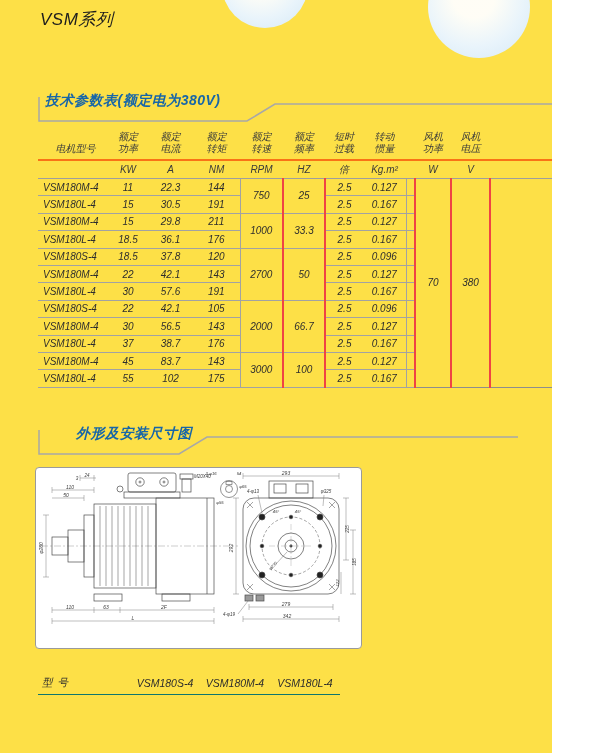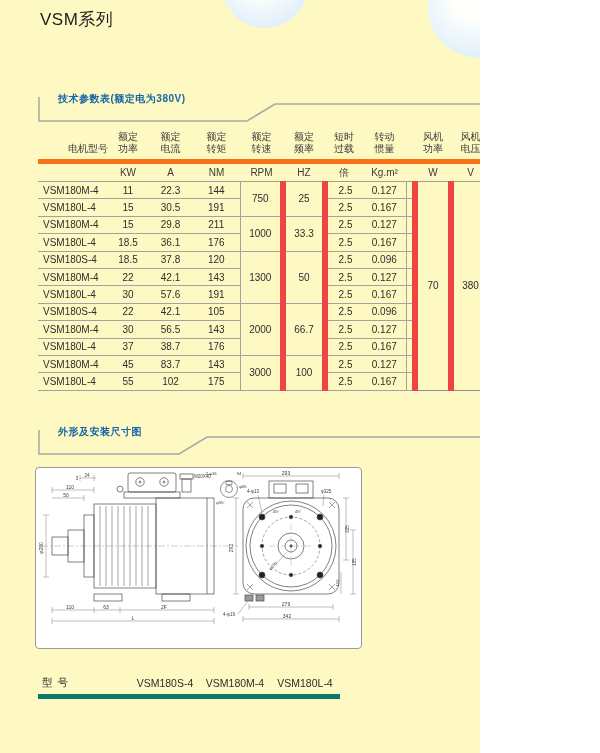--- a/index.html
+++ b/index.html
@@ -1,54 +1,54 @@
 <!DOCTYPE html>
 <html><head>
 <meta charset="utf-8">
 <style>
   html,body{margin:0;padding:0;}
   body{font-family:"Liberation Sans","DejaVu Sans",sans-serif;background:#fff;}
-  #page{position:relative;width:480px;height:753px;background:#fef9c3;overflow:hidden;}
+  #page{position:relative;width:552px;height:753px;background:#fde047;overflow:hidden;font-style:italic;}
 
   
   .bubble{position:absolute;border-radius:50%;
     background:radial-gradient(circle at 45% 40%, rgba(255,255,255,.95) 25%, #e9f4fb 60%, #d4e8f6 100%);
     pointer-events:none;}
 
   .page-title{position:absolute;left:40px;top:8px;font-size:17px;color:#1d1d1d;letter-spacing:.5px;}
 
   .banner-wrap{position:absolute;left:33px;top:36px;width:250px;height:42px;}
 
   .sec{position:absolute;left:38px;width:524px;height:30px;}
-  .sec-title{position:relative;z-index:2;margin-left:20px;font-size:10px;font-weight:bold;color:#1766a8;letter-spacing:.5px;}
+  .sec-title{position:relative;z-index:2;margin-left:7px;font-size:14px;font-weight:bold;color:#1766a8;letter-spacing:.5px;}
   .sec-line{position:absolute;left:0;top:3px;z-index:1;}
 
   
   .spec-wrap{position:absolute;left:38px;top:131px;}
   table.spec{border-collapse:collapse;table-layout:fixed;width:520px;font-size:10px;color:#2d2d2d;border-bottom:1.5px solid #8d8d8d;}
-  table.spec th{font-weight:normal;color:#3a3a3a;vertical-align:bottom;padding:0 0 4px 0;text-align:center;border-bottom:5px solid #f97316;line-height:12px;}
-  table.spec th.left{text-align:right;padding-left:5px;}
+  table.spec th{font-weight:normal;color:#3a3a3a;vertical-align:bottom;padding:0 0 4px 0;text-align:center;border-bottom:2px solid #f97316;line-height:12px;}
+  table.spec th.left{text-align:center;padding-left:5px;}
   table.spec td{height:16.4px;padding:0;text-align:center;}
   table.spec tr.units td{height:17px;border-bottom:1px solid #9e9e9e;color:#3a3a3a;}
   table.spec td.c-model{text-align:left;padding-left:5px;}
   .bb{border-bottom:1px solid #a2a2a2;}
   .vl{border-left:1px solid #a2a2a2;}
-  .vr{border-right:6px solid #ef4444;}
+  .vr{border-right:2px solid #ef4444;}
 
   
   .draw-box{position:absolute;left:35px;top:467px;width:325px;height:180px;border:1px solid #9a9a9a;border-radius:4px;background:#fff;}
   .draw-box svg{display:block;}
   .dimtxt{font-family:"Liberation Sans",sans-serif;fill:#3c3c3c;}
 
   
   .dimt-wrap{position:absolute;left:38px;top:672px;}
   table.dimt{border-collapse:collapse;width:302px;font-size:10.5px;color:#2c2c2c;}
   table.dimt td{height:22px;text-align:center;padding:0;}
   table.dimt td.lbl{text-align:left;padding-left:4px;letter-spacing:1px;}
-  table.dimt tr td{border-bottom:5px solid #0f766e;}
+  table.dimt tr td{border-bottom:1px solid #0f766e;}
 </style>
 </head>
 <body>
 
 <div id="page">
 
   <div class="bubble" style="left:222px;top:-58px;width:86px;height:86px;"></div>
   <div class="bubble" style="left:428px;top:-44px;width:102px;height:102px;"></div>
   <div class="bubble" style="left:551px;top:-66px;width:112px;height:112px;"></div>
 
@@ -179,21 +179,21 @@
             <td class="bb">176</td>
             <td class="bb">2.5</td>
             <td class="bb">0.167</td>
             <td class="vl vr bb"></td>
           </tr>
           <tr>
             <td class="c-model bb">VSM180S-4</td>
             <td class="bb">18.5</td>
             <td class="bb">37.8</td>
             <td class="bb">120</td>
-            <td class="vl vr bb" rowspan="3">1300</td>
+            <td class="vl vr bb" rowspan="3">2700</td>
             <td class="vr bb" rowspan="3">50</td>
             <td class="bb">2.5</td>
             <td class="bb">0.096</td>
             <td class="vl vr bb"></td>
           </tr>
           <tr>
             <td class="c-model bb">VSM180M-4</td>
             <td class="bb">22</td>
             <td class="bb">42.1</td>
             <td class="bb">143</td>
@@ -256,21 +256,21 @@
             <td class="bb">102</td>
             <td class="bb">175</td>
             <td class="bb">2.5</td>
             <td class="bb">0.167</td>
             <td class="vl vr bb"></td>
           </tr>
         </tbody>
     </table>
   </div>
 
-  <div class="sec" style="top:425px;">
+  <div class="sec" style="top:425px;padding-left:31px;">
     <div class="sec-title">外形及安装尺寸图</div>
     <svg class="sec-line" width="524" height="28" viewBox="0 0 524 28">
       <polyline points="1,2 1,26 141,26 169,9 480,9" fill="none" stroke="#a8a8a8" stroke-width="1.5"></polyline>
     </svg>
   </div>
 
   <div class="draw-box">
     <svg width="325" height="178" viewBox="0 0 325 178">
 
       <g stroke="#4a4a4a" fill="none" stroke-width="0.7">

